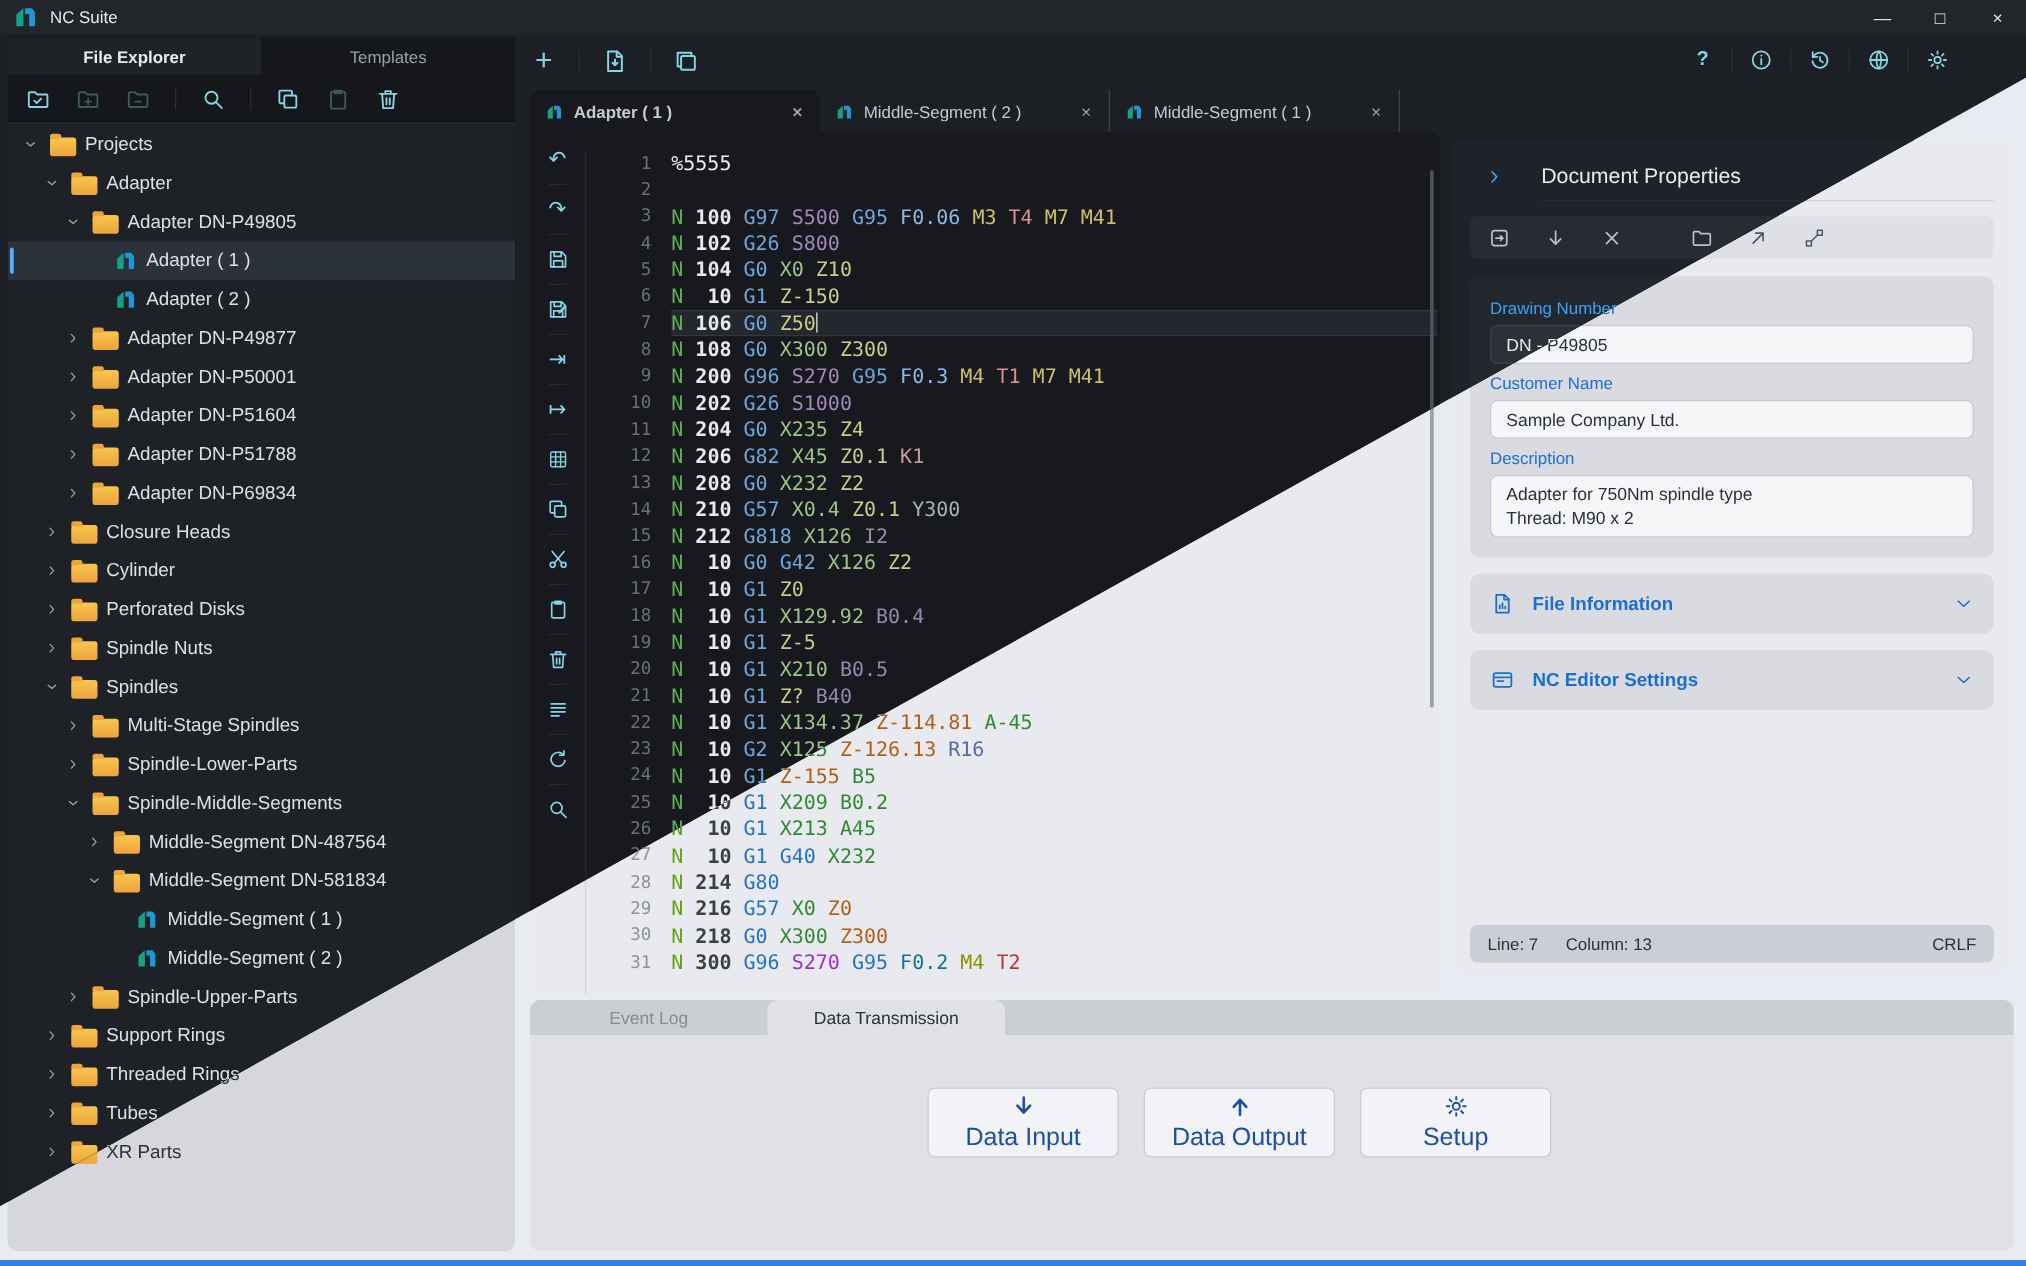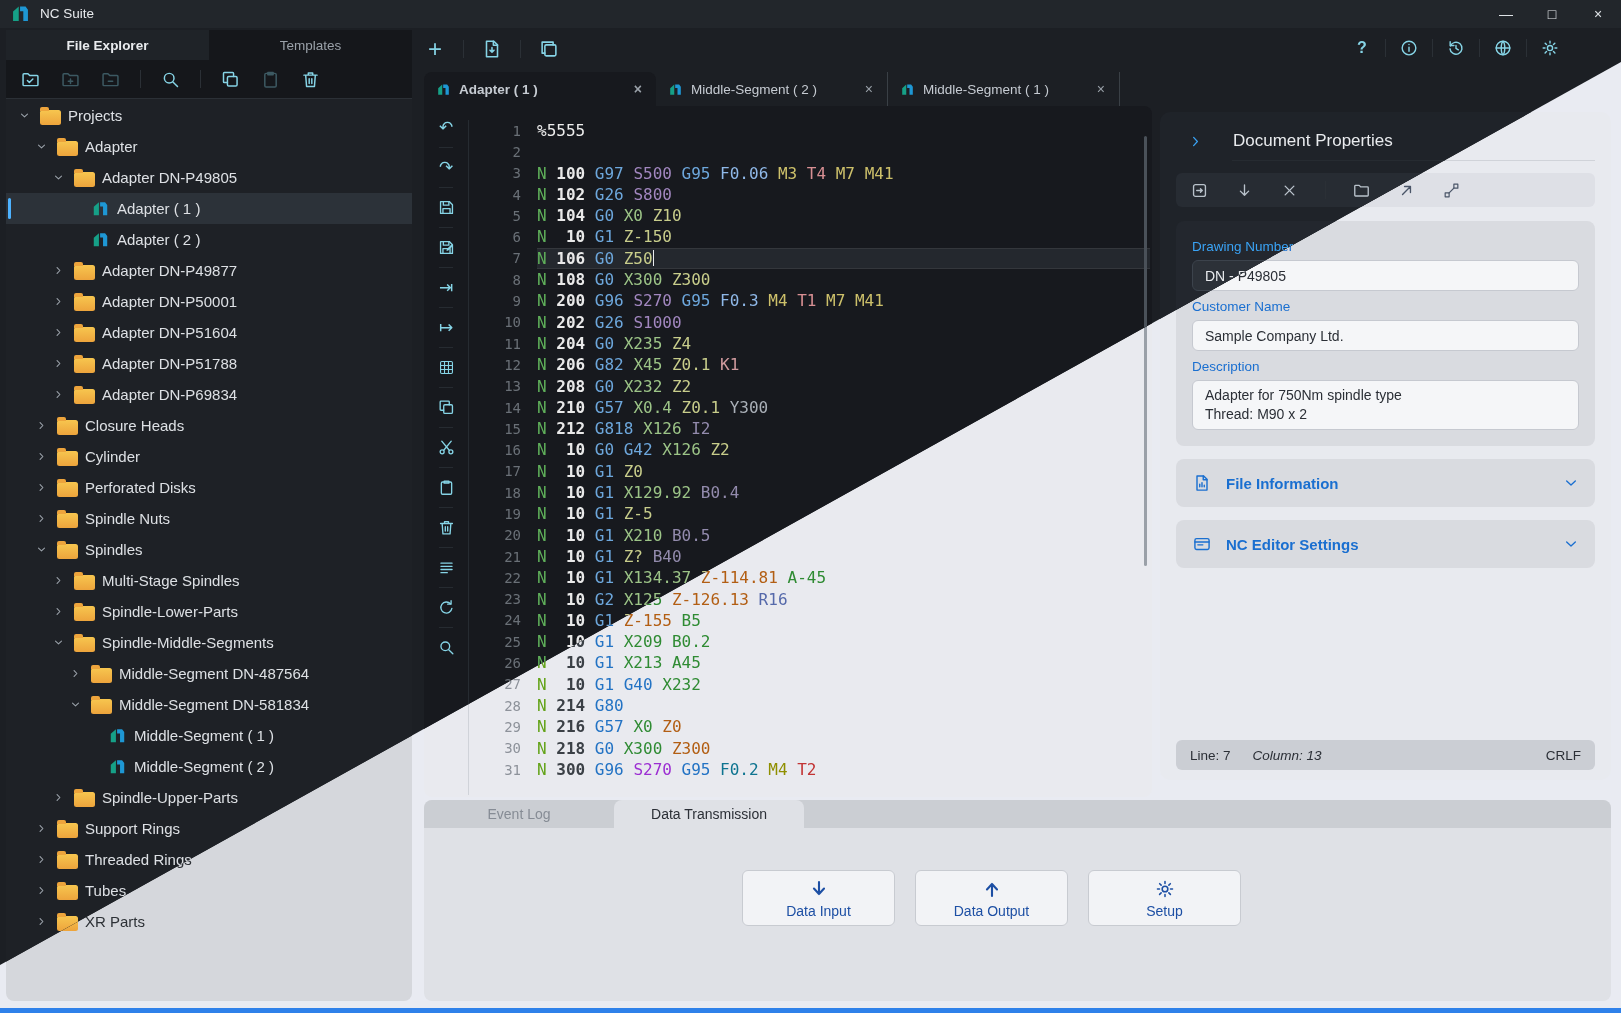--- a/index.html
+++ b/index.html
@@ -128,34 +128,34 @@
   .psec{margin-top:13px;height:48px;background:var(--card);border-radius:8px;display:flex;
         align-items:center;padding:0 16px;gap:14px;box-sizing:border-box;}
   .psec .sic{width:20px;height:20px;color:var(--accent);}
   .psec .aa{font-weight:bold;color:var(--accent);font-size:17px;}
   .psec .aa small{font-size:12px;}
   .psec .slabel{flex:1;font-size:15px;color:var(--accent);font-weight:bold;}
   .psec .schev{width:16px;height:16px;color:var(--accent);}
   .pstatus{position:absolute;left:16px;right:16px;bottom:10px;height:30px;border-radius:6px;
         background:var(--status);display:flex;align-items:center;padding:0 14px;
         font-size:13.5px;color:var(--text);gap:22px;}
-  .pstatus .sp{flex:1;font-style:italic;}
+  .pstatus .sp{flex:1;}
   
   .bottom{position:absolute;left:424px;top:800px;width:1187px;bottom:12px;background:var(--bp);
         border-radius:8px;overflow:hidden;}
   .bp-strip{height:28px;background:var(--bp-strip);display:flex;}
   .bptab{width:190px;display:flex;align-items:center;justify-content:center;font-size:14px;
         color:var(--dim);}
   .bptab.active{background:var(--bp);border-radius:8px 8px 0 0;color:var(--text);}
   .bp-buttons{position:absolute;left:318px;top:70px;display:flex;gap:20px;}
   .bbtn{width:153px;height:56px;background:var(--btn-bg);border:1px solid var(--btn-bd);
         border-radius:6px;display:flex;flex-direction:column;align-items:center;
         justify-content:center;gap:3px;box-sizing:border-box;}
   .bbtn .bic{width:22px;height:22px;color:var(--btn-blue);}
-  .bbtn .blabel{font-size:14px;color:var(--btn-blue);}
+  .bbtn .blabel{font-size:20px;color:var(--btn-blue);}
   
   .accent-bar{position:absolute;left:0;right:0;bottom:0;height:5px;background:var(--abar);}
 </style>
 </head>
 <body>
 
 <div class="stage">
   <div class="app light" style="--tok-n: #63a319; --tok-blk: #3b4046; --tok-g: #2373c4; --tok-s: #9c2ed2; --tok-f: #0e7490; --tok-m: #8f8f00; --tok-t: #c23434; --tok-x: #2f8b33; --tok-z: #b25e13; --tok-y: #70757c; --tok-b: #7a6fa0; --tok-i: #7a6fa0; --tok-k: #c23434; --tok-a: #2f8b33; --tok-r: #5569aa; --tok-txt: #2d3137; --tok-ln: #8d929a; --tok-cur: #dfe2e8; --accent: #1a6fd0; --icon: #2368c8; --sel: #1a6fd0; --logo-g: #16a087; --logo-b: #1e97d4; --abar: #2f81ea;">
 
     <div class="titlebar">

